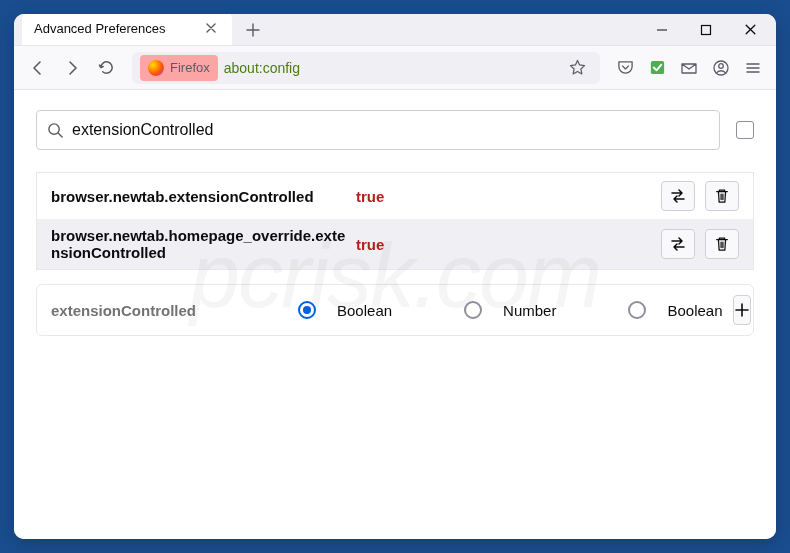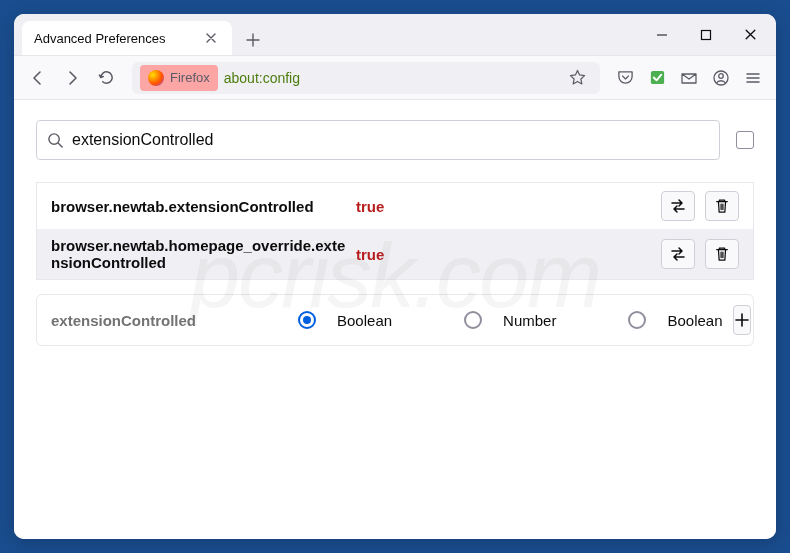--- a/index.html
+++ b/index.html
@@ -1,18 +1,18 @@
 <!DOCTYPE html>
 <html><head>
 <meta charset="utf-8">
 <style>
 * { margin: 0; padding: 0; box-sizing: border-box; font-family: -apple-system, BlinkMacSystemFont, "Segoe UI", sans-serif; }
 body { background: #1a4d8f; width: 790px; height: 553px; padding: 14px; position: relative; }
 .window { background: #fff; border-radius: 10px; height: 100%; display: flex; flex-direction: column; overflow: hidden; box-shadow: 0 4px 20px rgba(0,0,0,0.2); }
-.titlebar { display: flex; align-items: center; height: 42px; background: #f0f0f4; border-bottom: 1px solid #e6e6ea; }
+.titlebar { display: flex; align-items: center; height: 32px; background: #f0f0f4; border-bottom: 1px solid #e6e6ea; }
 .tabstrip { display: flex; align-items: flex-end; padding-left: 8px; flex: 1; height: 100%; }
 .tab { display: flex; align-items: center; background: #fff; border-radius: 8px 8px 0 0; padding: 0 12px; height: 34px; font-size: 13px; color: #0c0c0d; min-width: 210px; position: relative; }
 .tab-title { flex: 1; }
 .tab-close { width: 18px; height: 18px; display: flex; align-items: center; justify-content: center; color: #5b5b66; cursor: pointer; border-radius: 4px; }
 .newtab-btn { width: 30px; height: 30px; margin-left: 6px; display: flex; align-items: center; justify-content: center; color: #5b5b66; cursor: pointer; border-radius: 4px; font-size: 20px; }
 .win-controls { display: flex; padding-right: 4px; }
 .win-btn { width: 44px; height: 42px; display: flex; align-items: center; justify-content: center; color: #0c0c0d; cursor: pointer; }
 .toolbar { display: flex; align-items: center; height: 44px; padding: 0 8px; gap: 2px; background: #f9f9fb; border-bottom: 1px solid #e6e6ea; }
 .nav-btn { width: 32px; height: 32px; display: flex; align-items: center; justify-content: center; color: #5b5b66; cursor: pointer; border-radius: 4px; }
 .urlbar { flex: 1; display: flex; align-items: center; background: #f0f0f4; border-radius: 6px; height: 32px; margin: 0 8px; padding: 0 8px; gap: 6px; }

